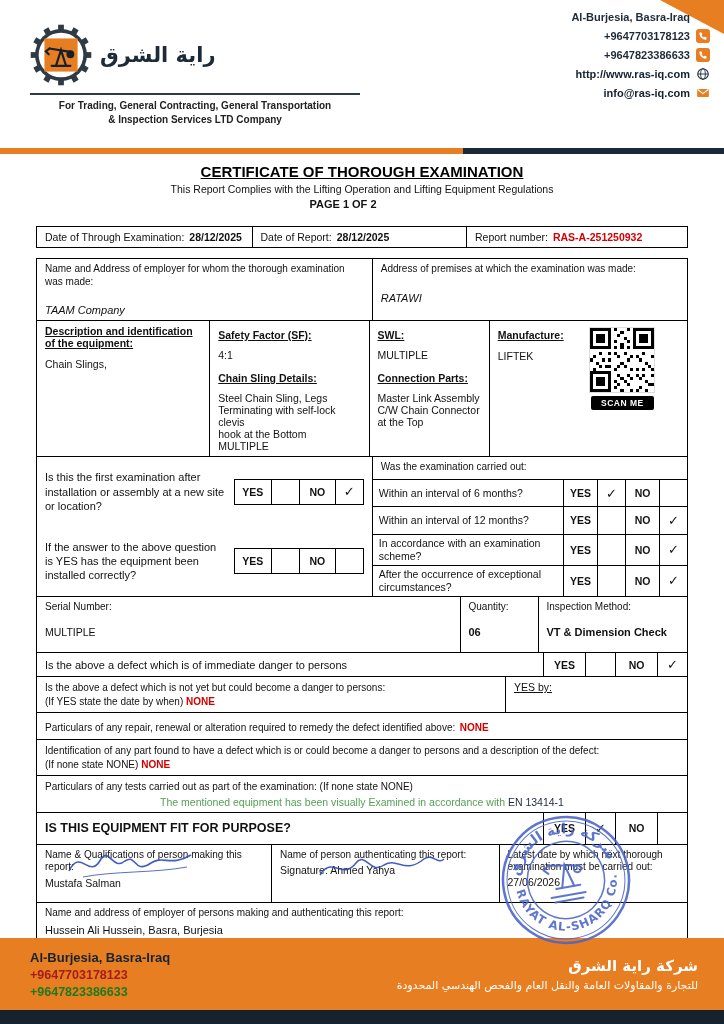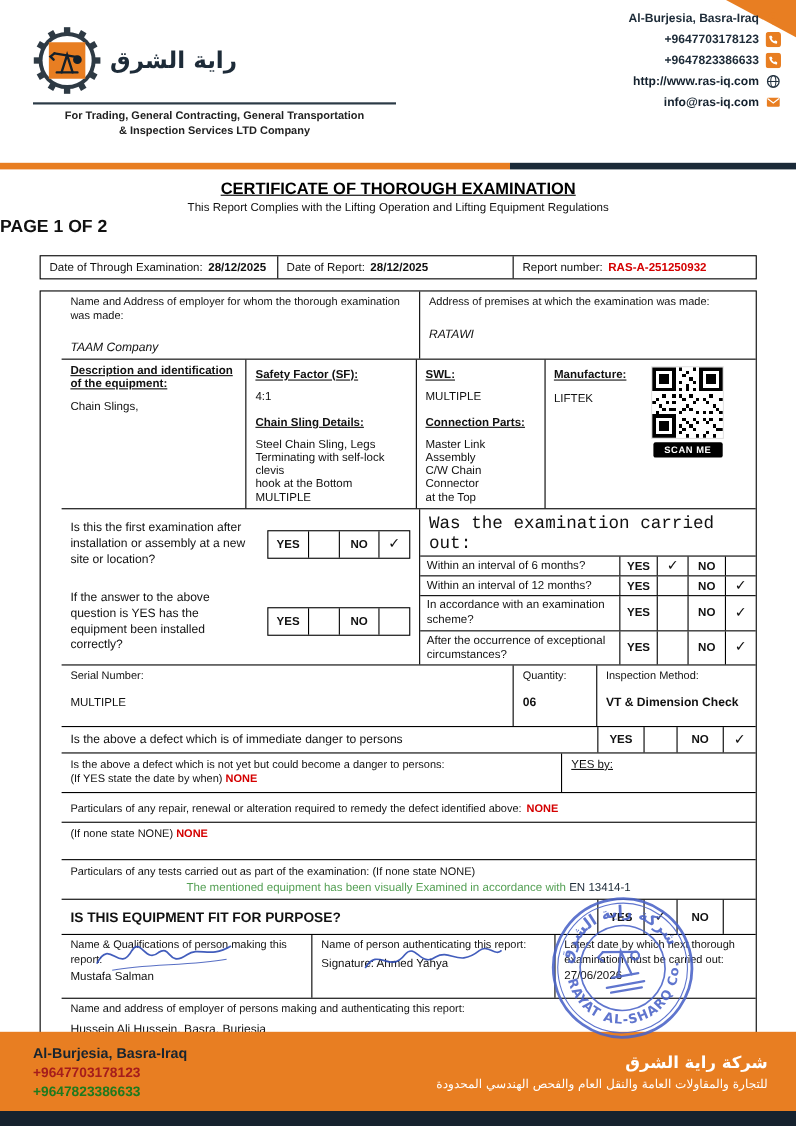--- a/index.html
+++ b/index.html
@@ -22,32 +22,32 @@
   .contact-row span { font-size:11px; font-weight:bold; color:#1d2b38; }
   .contact-row.light span { font-weight:bold; color:#14212e; }
   .cicon { width:14px; height:14px; flex:0 0 auto; }
   .header-band { height:6px; width:100%;
     background:linear-gradient(to right,#E87E22 0%,#E87E22 64%,#1B2A38 64%,#1B2A38 100%); }
 
   
   .title-block { margin-top:9px; }
   .cert-title { text-align:center; font-size:15px; font-weight:bold; text-decoration:underline; color:#000; }
   .cert-sub { text-align:center; font-size:10.5px; color:#111; margin-top:3px; }
-  .page-ind { text-align:left; font-size:16px; font-weight:bold; margin:3px 38px 16px 0; }
+  .page-ind { text-align:center; font-size:11px; font-weight:bold; margin:3px 38px 16px 0; }
 
   
   .daterow { display:flex; margin:5px 36px 0 36px; border:1px solid #000; }
   .datecell { padding:4px 8px; font-size:10.5px; display:flex; gap:5px; }
   .datecell + .datecell { border-left:1px solid #000; }
   .dc1 { width:33%; } .dc2 { width:33%; } .dc3 { width:34%; }
   .dval { font-weight:bold; }
   .redtxt { color:#d40000; font-weight:bold; }
 
   
-  .tbl { margin:10px 36px 0 36px; border:1px solid #000;padding-left:19px; }
+  .tbl { margin:10px 36px 0 36px; border:1px solid #000; }
   .trow { display:flex; align-items:stretch; }
   .trow + .trow { border-top:1px solid #000; }
   .tc { padding:4px 8px; }
   .tc + .tc { border-left:1px solid #000; }
   .lab { font-size:10px; line-height:1.25; }
   .val { font-size:11px; }
   .bu { font-weight:bold; text-decoration:underline; font-size:10.5px; display:inline-block; }
   .pre { white-space:pre-line; }
 
   
@@ -70,21 +70,21 @@
   .r-q { min-height:140px; }
   .q-left { width:51.5%; padding:0; display:flex; flex-direction:column; justify-content:space-around; }
   .qblock { display:flex; align-items:center; gap:8px; padding:5px 8px; }
   .qtext { flex:1; font-size:11px; line-height:1.3; }
   .ckgrp { display:flex; border:1px solid #000; flex:0 0 auto; }
   .ckgrp span { display:flex; align-items:center; justify-content:center; height:24px; font-size:10.5px; }
   .ckgrp span + span { border-left:1px solid #000; }
   .ckgrp .ckl { width:36px; font-weight:bold; }
   .ckgrp .ckm { width:28px; font-family:"DejaVu Sans",sans-serif; font-size:13px; }
   .q-right { width:48.5%; padding:0; display:flex; flex-direction:column; }
-  .qhead { padding:4px 8px 2px 8px; font-size:16px; min-height:22px;font-family:Liberation Mono, monospace; }
+  .qhead { padding:4px 8px 2px 8px; font-size:10px; min-height:22px; }
   .qrow { flex:1; border-top:1px solid #000; display:flex; align-items:stretch; }
   .qrow .qt { flex:1; padding:2px 6px; font-size:10.5px; display:flex; align-items:center; line-height:1.25; }
   .qrow .ckl, .qrow .ckm { display:flex; align-items:center; justify-content:center; border-left:1px solid #000; }
   .qrow .ckl { width:34px; font-weight:bold; font-size:10.5px; }
   .qrow .ckm { width:28px; font-family:"DejaVu Sans",sans-serif; font-size:13px; }
 
   
   .r-ser { min-height:56px; }
   .r-ser .c1 { width:65%; } .r-ser .c2 { width:12%; } .r-ser .c3 { width:23%; }
   .r-ser .v { margin-top:12px; font-size:10.5px; }
@@ -425,20 +425,21 @@
 
     <div class="trow r-one">
       <div class="tc" style="flex:1">
         <span class="smline">Particulars of any repair, renewal or alteration required to remedy the defect identified above:</span>
         <span class="redtxt smline">NONE</span>
       </div>
     </div>
 
     <div class="trow r-two">
       <div class="tc" style="flex:1">
+        <div class="smline">Identification of any part found to have a defect which is or could become a danger to persons and a description of the defect:</div>
         <div class="smline">
           <span>(If none state NONE)</span>
           <span class="redtxt">NONE</span>
         </div>
       </div>
     </div>
 
     <div class="trow r-two">
       <div class="tc" style="flex:1">
         <div class="smline">Particulars of any tests carried out as part of the examination: (If none state NONE)</div>

